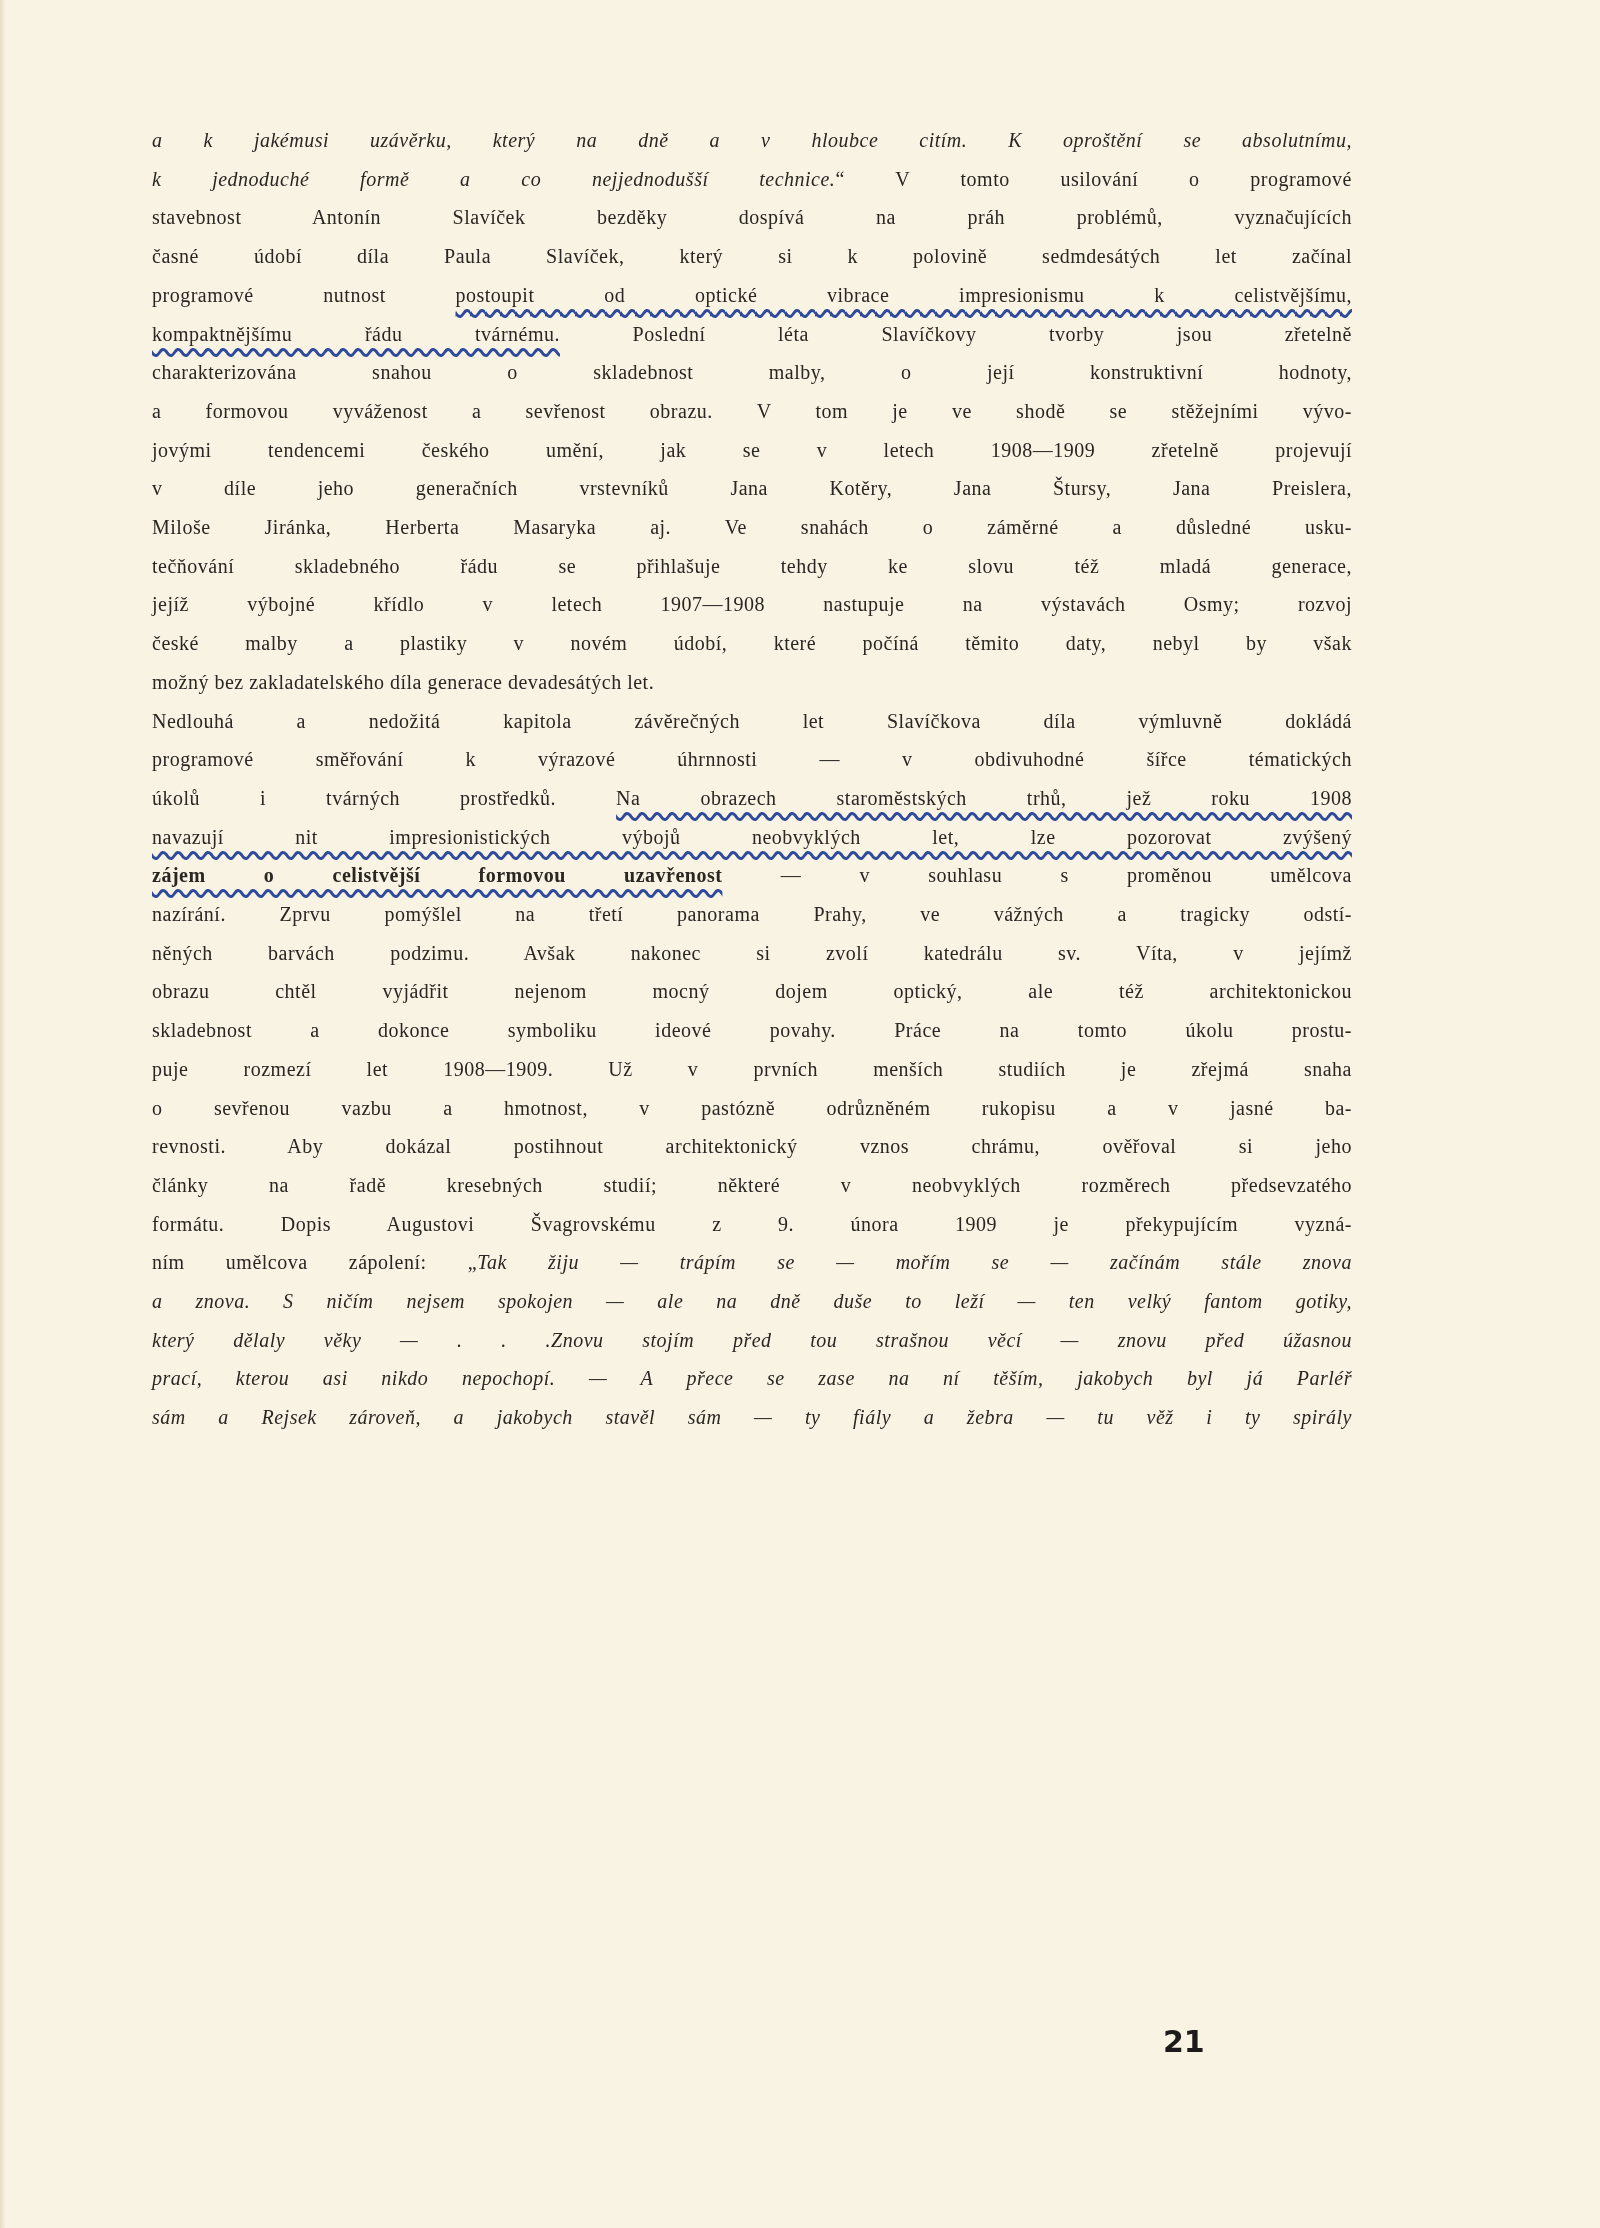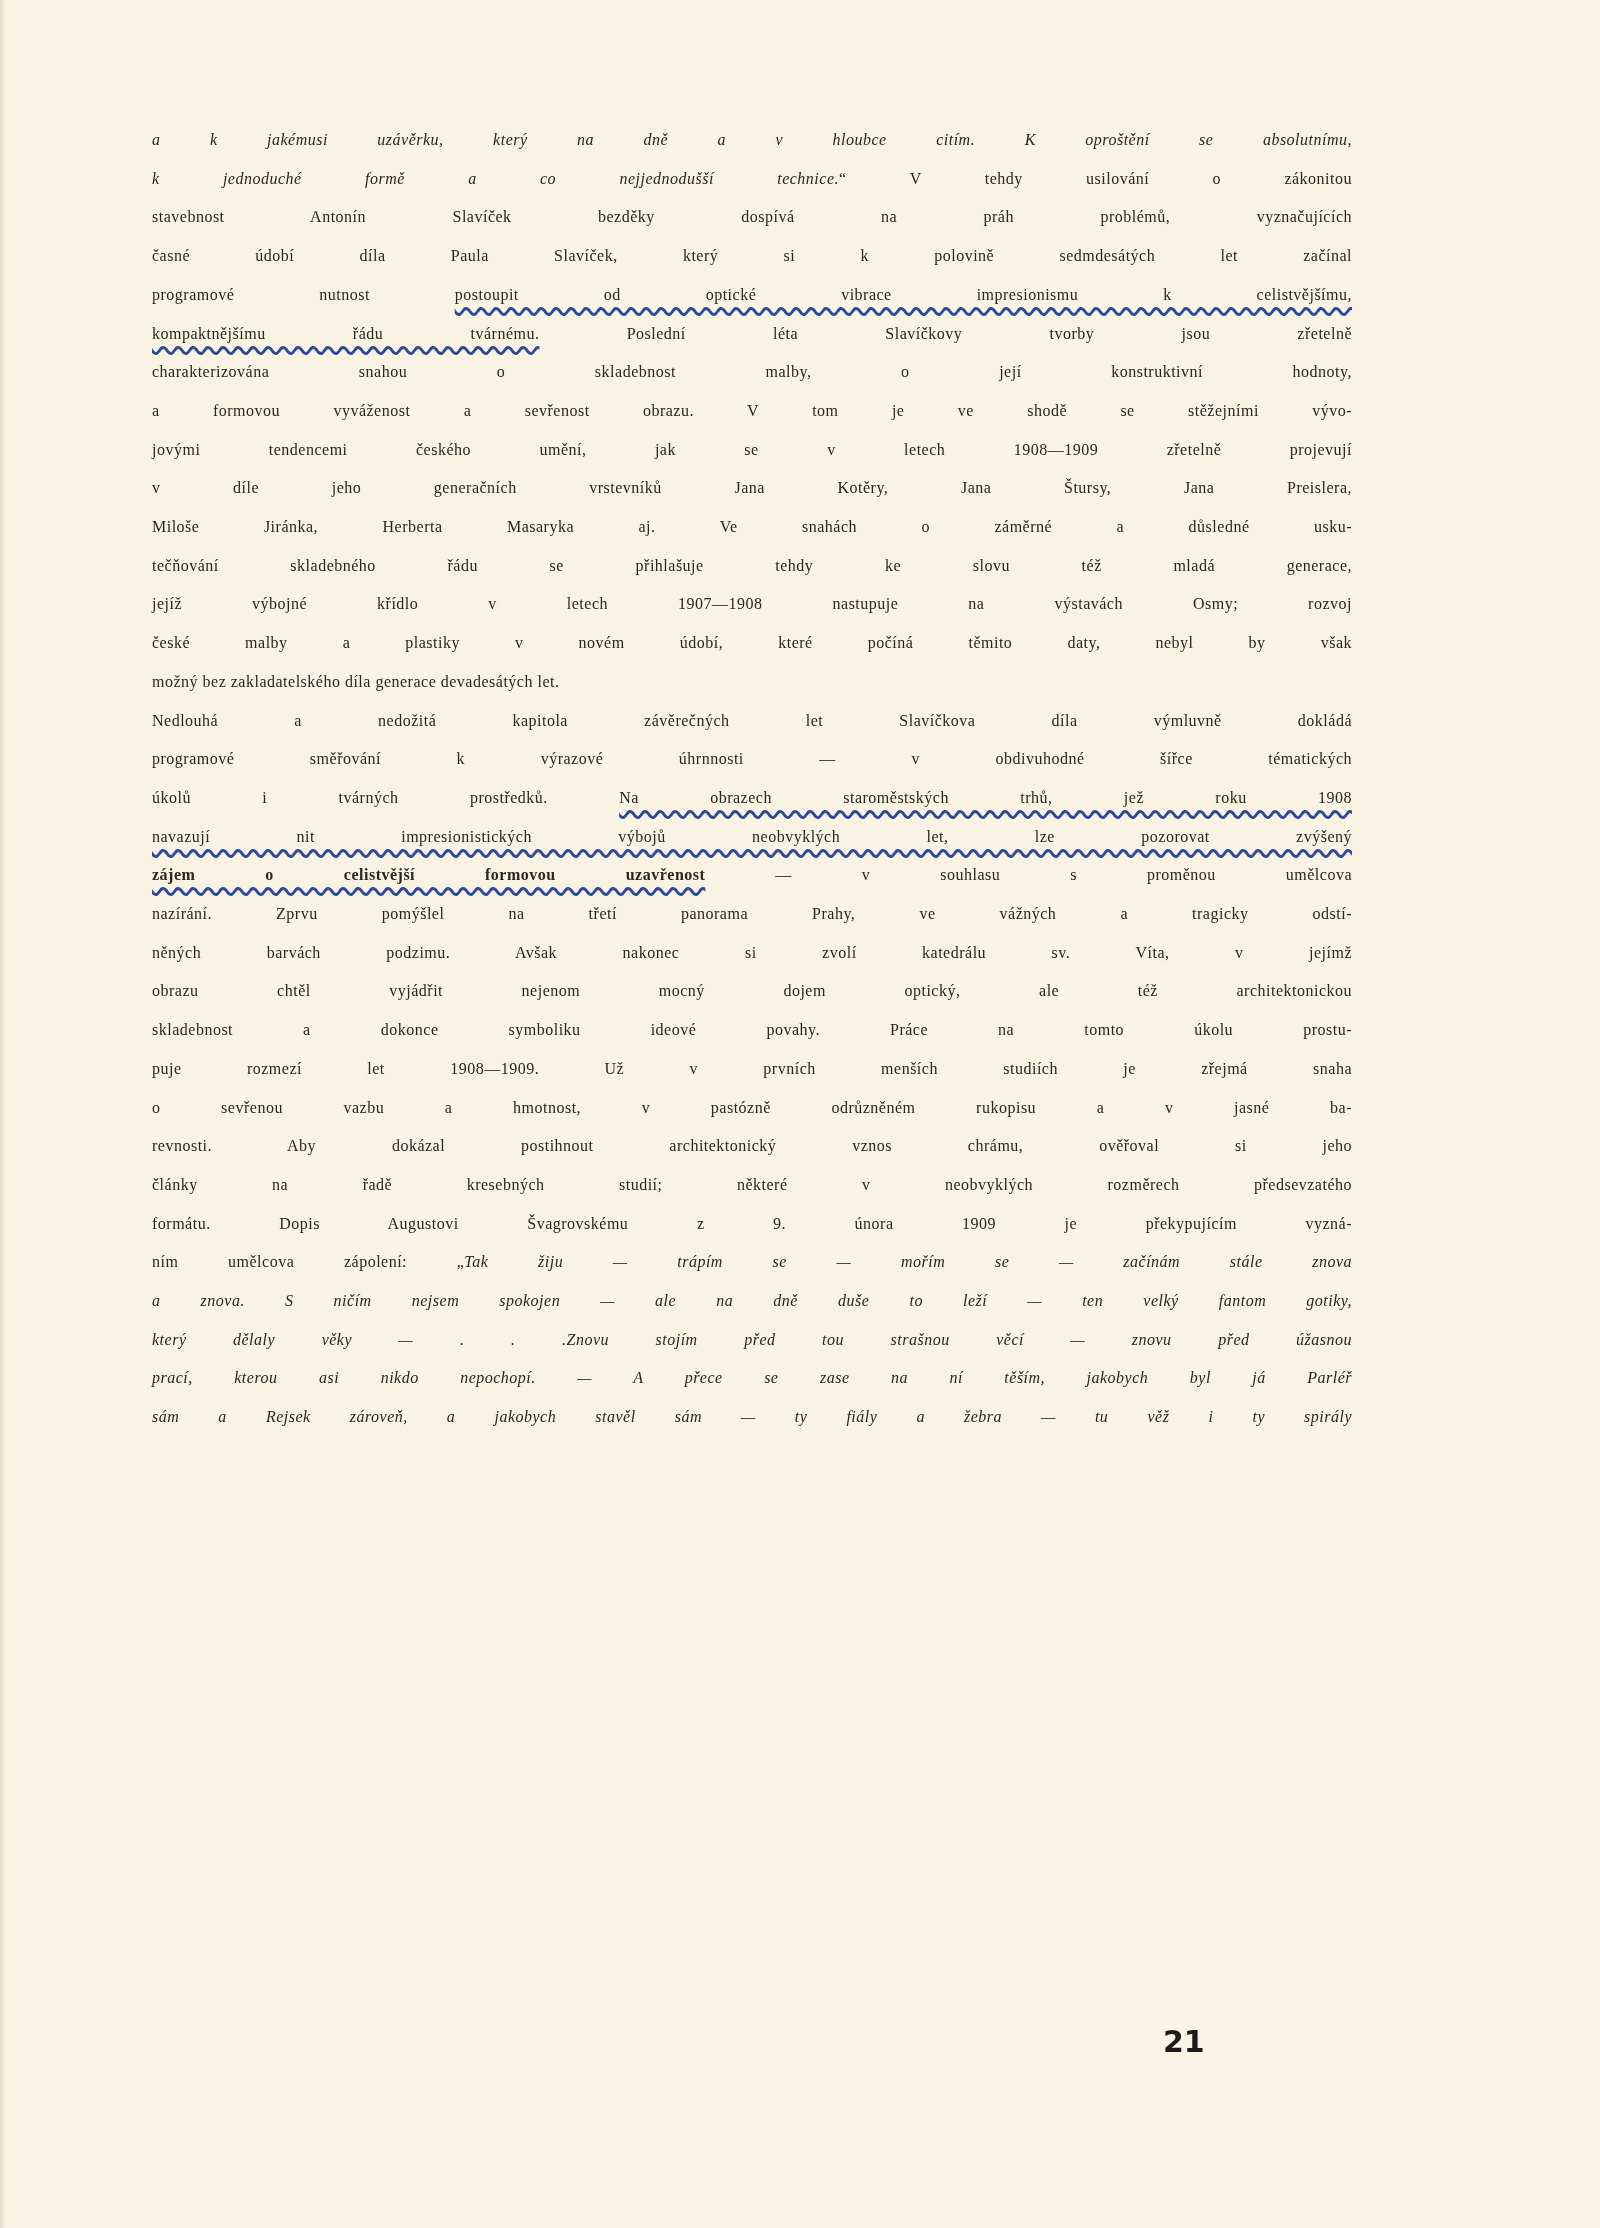--- a/index.html
+++ b/index.html
@@ -12,21 +12,21 @@
   }
   .page-edge {
     position: absolute; left: 0; top: 0; width: 6px; height: 2228px;
     background: linear-gradient(to right, #e4dcc6, #f8f3e3);
   }
   .text-block {
     position: absolute; left: 152px; top: 0; width: 1200px; height: 2228px;
   }
   .line {
     position: absolute; left: 0; width: 1200px;
-    font-size: 16px; line-height: 36px; height: 36px;
+    font-size: 20px; line-height: 36px; height: 36px;
     white-space: nowrap;
     text-align: justify; text-align-last: justify;
     letter-spacing: 0.5px;
     transform: scaleX(1.0);
   }
   .line.last { text-align-last: left; }
   .it { font-style: italic; }
   .ul {
     text-decoration: underline;
     text-decoration-color: #2f4a9a;
@@ -41,21 +41,21 @@
   }
 </style>
 </head>
 <body>
 
 <div class="page-edge"></div>
 
 <div class="text-block" id="text-block">
     <div>
       <div class="line" style="top: 122px;"><span class="it">a k jakémusi uzávěrku, který na dně a v hloubce citím. K oproštění se absolutnímu,</span></div>
-      <div class="line" style="top: 160.7px;"><span class="it">k jednoduché formě a co nejjednodušší technice.</span><span>“ V tehdy usilování o zákonitou</span></div>
+      <div class="line" style="top: 160.7px;"><span class="it">k jednoduché formě a co nejjednodušší technice.</span><span>“ V tomto usilování o programové</span></div>
       <div class="line" style="top: 199.4px;"><span>stavebnost Antonín Slavíček bezděky dospívá na práh problémů, vyznačujících</span></div>
       <div class="line" style="top: 238.1px;"><span>časné údobí díla Paula Slavíček, který si k polovině sedmdesátých let začínal</span></div>
       <div class="line" style="top: 276.8px;"><span>programové nutnost </span><span class="ul" style="text-decoration-color: rgb(47, 74, 154);">postoupit od optické vibrace impresionismu k celistvějšímu,</span></div>
       <div class="line" style="top: 315.5px;"><span class="ul" style="text-decoration-color: rgb(47, 74, 154);">kompaktnějšímu řádu tvárnému.</span><span> Poslední léta Slavíčkovy tvorby jsou zřetelně</span></div>
       <div class="line" style="top: 354.2px;"><span>charakterizována snahou o skladebnost malby, o její konstruktivní hodnoty,</span></div>
       <div class="line" style="top: 392.9px;"><span>a formovou vyváženost a sevřenost obrazu. V tom je ve shodě se stěžejními vývo-</span></div>
       <div class="line" style="top: 431.6px;"><span>jovými tendencemi českého umění, jak se v letech 1908—1909 zřetelně projevují</span></div>
       <div class="line" style="top: 470.3px;"><span>v díle jeho generačních vrstevníků Jana Kotěry, Jana Štursy, Jana Preislera,</span></div>
       <div class="line" style="top: 509px;"><span>Miloše Jiránka, Herberta Masaryka aj. Ve snahách o záměrné a důsledné usku-</span></div>
       <div class="line" style="top: 547.7px;"><span>tečňování skladebného řádu se přihlašuje tehdy ke slovu též mladá generace,</span></div>

